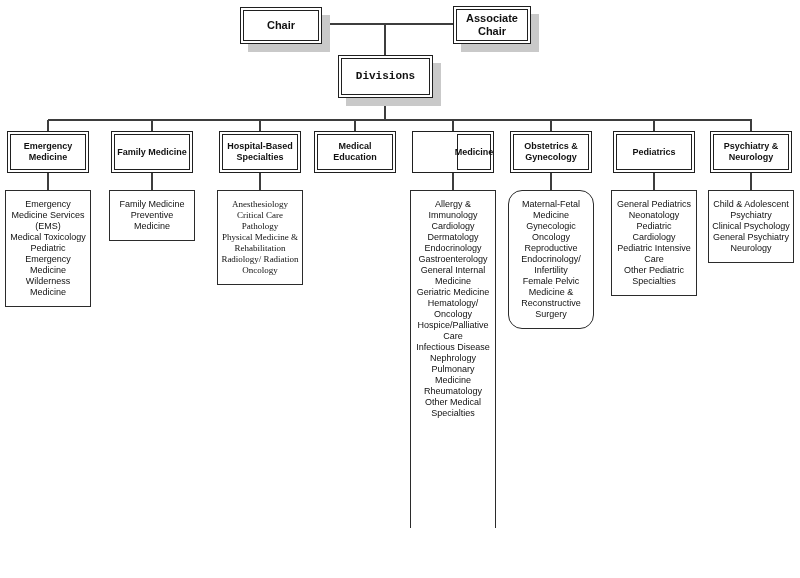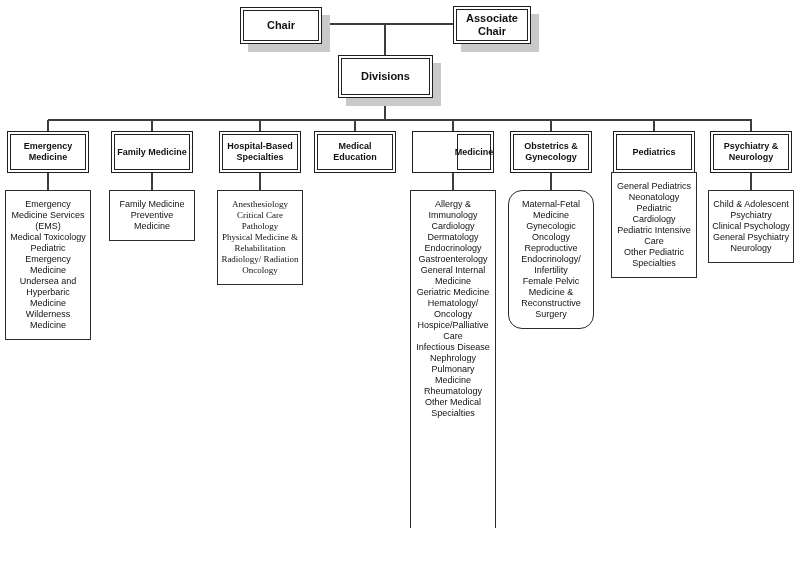--- a/index.html
+++ b/index.html
@@ -105,21 +105,21 @@
   <div class="node top-node shadowed" style="left:240px; top:7px; width:82px; height:37px;">
     <div class="node-inner">
         <span>Chair</span>
       </div>
   </div>
   <div class="node top-node shadowed" style="left:453px; top:6px; width:78px; height:38px;">
     <div class="node-inner">
         <span>Associate Chair</span>
       </div>
   </div>
-  <div class="node top-node shadowed" style="left:338px; top:55px; width:95px; height:43px;">
+  <div class="node top-node shadowed" style="left:338px; top:55px; width:95px; height:43px;font-family:Liberation Mono, monospace;">
     <div class="node-inner">
         <span>Divisions</span>
       </div>
   </div>
 
   <div class="node header-node" style="left:7px; top:131px; width:82px; height:42px;">
     <div class="node-inner">
         <span>Emergency Medicine</span>
       </div>
   </div>
@@ -156,21 +156,20 @@
   <div class="node header-node" style="left:710px; top:131px; width:82px; height:42px;">
     <div class="node-inner">
         <span>Psychiatry &amp; Neurology</span>
       </div>
   </div>
 
   <div class="list-box" style="left:5px; top:190px;">
       <div class="list-item">Emergency Medicine Services (EMS)</div>
       <div class="list-item">Medical Toxicology</div>
       <div class="list-item">Pediatric Emergency Medicine</div>
-      <div class="list-item">Undersea and Hyperbaric Medicine</div>
       <div class="list-item">Wilderness Medicine</div>
     </div>
   <div class="list-box" style="left:109px; top:190px;">
       <div class="list-item">Family Medicine</div>
       <div class="list-item">Preventive Medicine</div>
     </div>
   <div class="list-box" style="left:217px; top:190px;font-family:Liberation Serif, serif;">
       <div class="list-item">Anesthesiology</div>
       <div class="list-item">Critical Care</div>
       <div class="list-item">Pathology</div>
@@ -192,21 +191,21 @@
       <div class="list-item">Pulmonary Medicine</div>
       <div class="list-item">Rheumatology</div>
       <div class="list-item">Other Medical Specialties</div>
     </div>
   <div class="list-box" style="left:508px; top:190px;border-radius:14px;">
       <div class="list-item">Maternal-Fetal Medicine</div>
       <div class="list-item">Gynecologic Oncology</div>
       <div class="list-item">Reproductive Endocrinology/ Infertility</div>
       <div class="list-item">Female Pelvic Medicine &amp; Reconstructive Surgery</div>
     </div>
-  <div class="list-box" style="left:611px; top:172px;">
+  <div class="list-box" style="left:611px; top:190px;">
       <div class="list-item">General Pediatrics</div>
       <div class="list-item">Neonatology</div>
       <div class="list-item">Pediatric Cardiology</div>
       <div class="list-item">Pediatric Intensive Care</div>
       <div class="list-item">Other Pediatric Specialties</div>
     </div>
   <div class="list-box" style="left:708px; top:190px;">
       <div class="list-item">Child &amp; Adolescent Psychiatry</div>
       <div class="list-item">Clinical Psychology</div>
       <div class="list-item">General Psychiatry</div>

